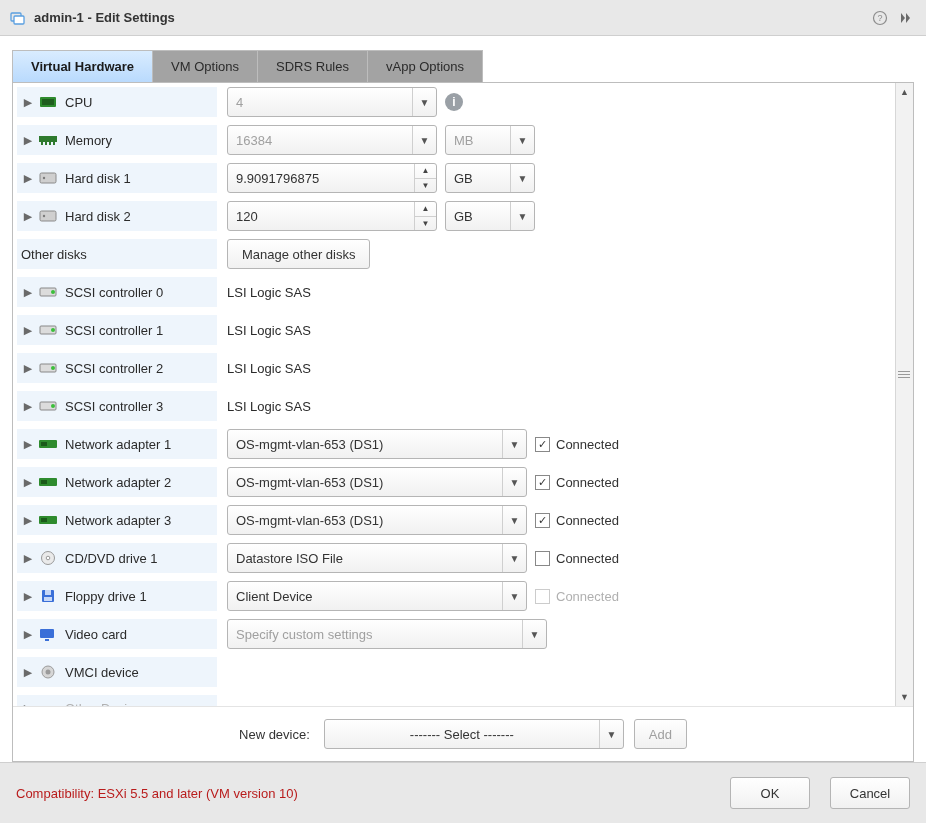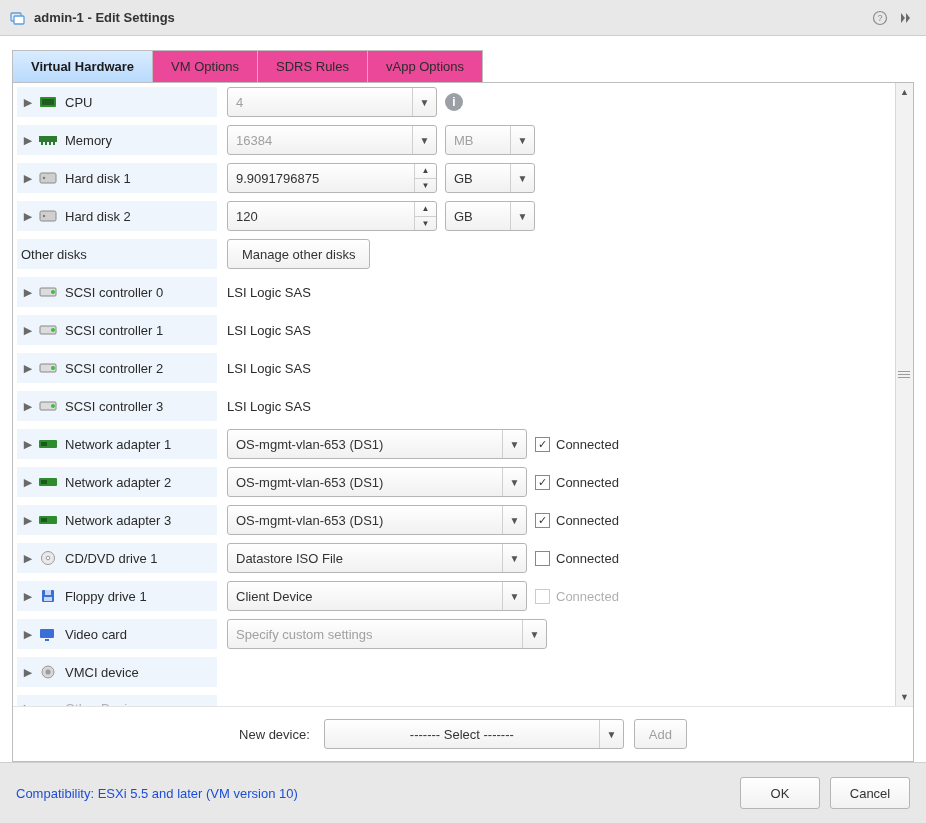--- a/index.html
+++ b/index.html
@@ -58,21 +58,21 @@
   
   .tabs {
     display: flex;
     border: 1px solid #bdbdbd;
     border-bottom: none;
     width: fit-content;
   }
   .tab {
     padding: 8px 18px;
     border-right: 1px solid #bdbdbd;
-    background: #ec4899;
+    background: #a3a3a3;
     cursor: pointer;
     color: #2b2b2b;
   }
   .tab:last-child { border-right: none; }
   .tab.active {
     background: linear-gradient(#d9ecff, #b9dafd);
     font-weight: bold;
     color: #1a1a1a;
   }
   
@@ -267,22 +267,22 @@
   .newdevice .combo { width: 300px; }
   .combo.center .combo-text { text-align: center; }
   
   .bottombar {
     background: #e8e8e8;
     border-top: 1px solid #cfcfcf;
     padding: 14px 16px;
     display: flex;
     align-items: center;
   }
-  .bottombar .compat { flex: 1; color: #1d4ed8; }
-  .bottombar .button { min-width: 80px; justify-content: center; height: 32px; margin-left: 10px; }
+  .bottombar .compat { flex: 1; color: #b91c1c; }
+  .bottombar .button { min-width: 80px; justify-content: center; height: 32px; margin-left: 20px; }
   
   .row.cutoff { min-height: 18px; overflow: hidden; color:#b0b0b0; }
   .row.cutoff .label-col { color:#b0b0b0; }
 </style>
 </head>
 <body>
 
 <div class="window">
 
   <div class="titlebar">

